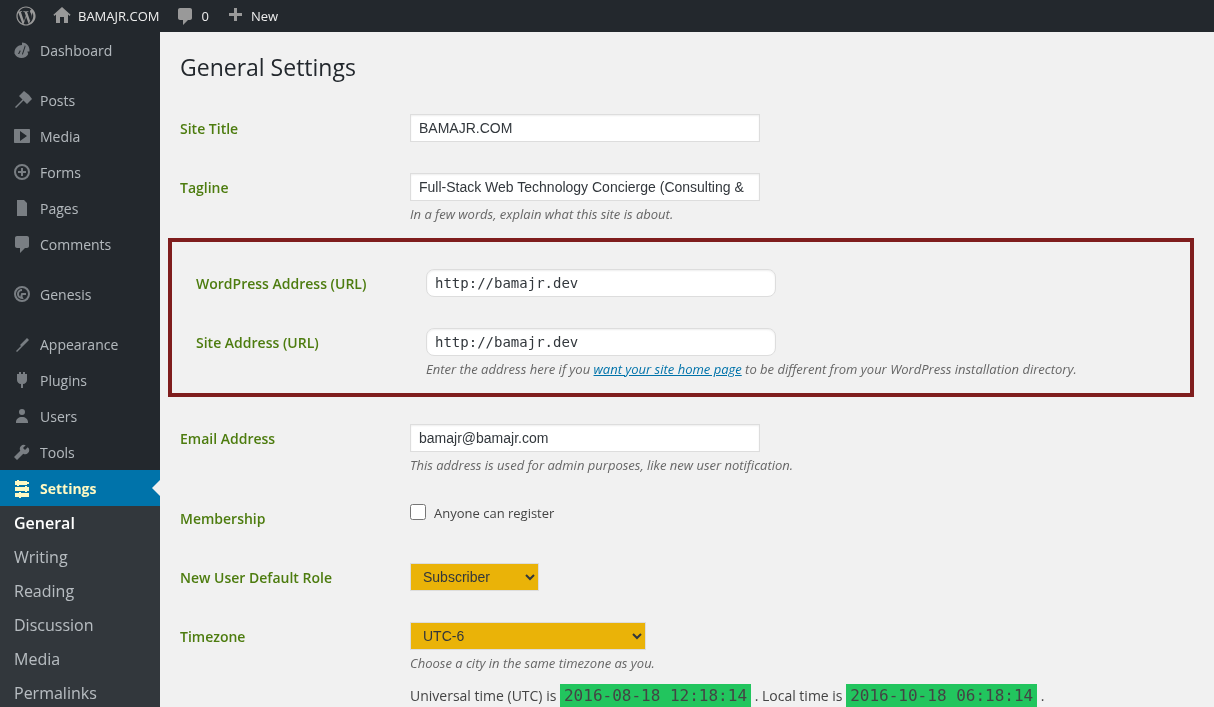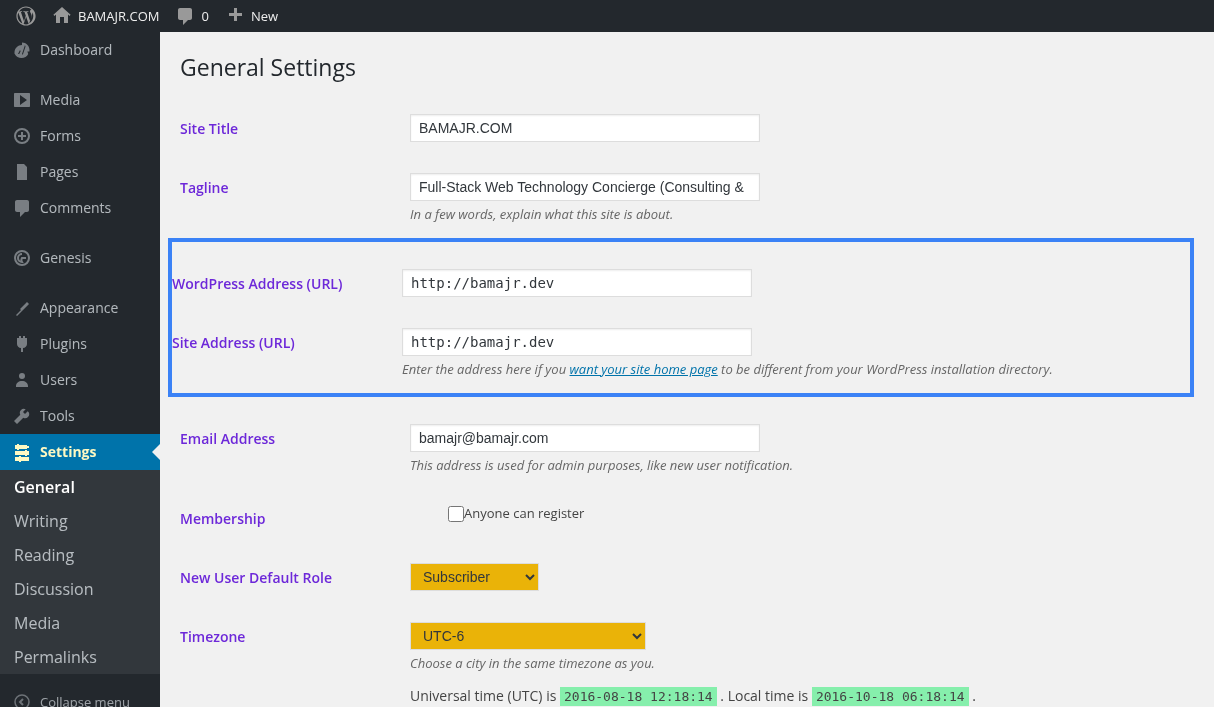--- a/index.html
+++ b/index.html
@@ -5,45 +5,45 @@
 * { margin: 0; padding: 0; box-sizing: border-box; }
 body { font-family: -apple-system, "Open Sans", sans-serif; font-size: 13px; color: #444; background: #f1f1f1; }
 
 .adminbar { height: 32px; background: #23282d; color: #eee; display: flex; align-items: center; padding: 0 8px; font-size: 13px; }
 .adminbar .ab-item { display: flex; align-items: center; gap: 6px; padding: 0 8px; height: 32px; color: #eee; cursor: pointer; }
 .ab-icon { font-family: dashicons; width: 20px; height: 20px; display: inline-flex; align-items: center; justify-content: center; }
 
 .wrap { display: flex; min-height: calc(100vh - 32px); }
 
 .sidebar { width: 160px; background: #23282d; color: #eee; }
-.menu-item { display: flex; align-items: flex-start; gap: 8px; padding: 8px 12px; color: rgba(240,245,250,.7); cursor: pointer; font-size: 14px; }
+.menu-item { display: flex; align-items: center; gap: 8px; padding: 8px 12px; color: rgba(240,245,250,.7); cursor: pointer; font-size: 14px; }
 .menu-item.current { background: #0073aa; color: #fef9c3; position: relative; font-weight: bold; }
 .menu-item.current::after { content: ''; position: absolute; right: 0; top: 50%; transform: translateY(-50%); border: 8px solid transparent; border-right-color: #f1f1f1; }
 .menu-icon { width: 20px; height: 20px; display: inline-flex; align-items: center; justify-content: center; opacity: .6; }
 .menu-item.current .menu-icon { opacity: 1; }
 .submenu { background: #32373c; }
 .submenu-item { padding: 6px 12px 6px 14px; color: rgba(240,245,250,.7); cursor: pointer; font-size: 16px; }
 .submenu-item.current { color: #fff; font-weight: 600; }
 .collapse { display: flex; align-items: center; gap: 8px; padding: 8px 12px; color: rgba(240,245,250,.6); cursor: pointer; font-size: 13px; border-top: 0; margin-top: 10px; }
 
 .content { flex: 1; padding: 10px 20px 40px 20px; }
 h1.page-title { font-size: 23px; font-weight: 400; color: #23282d; padding: 9px 0 4px 0; }
 
 .form-table { width: 100%; border-collapse: collapse; margin-top: 12px; }
-.form-table th { width: 220px; text-align: left; vertical-align: top; padding: 20px 10px 20px 0; font-weight: 600; color: #6d28d9; font-size: 14px; }
+.form-table th { width: 220px; text-align: left; vertical-align: top; padding: 20px 10px 20px 0; font-weight: 600; color: #4d7c0f; font-size: 14px; }
 .form-table td { padding: 15px 10px; vertical-align: top; }
 .regular-text { width: 350px; padding: 5px 8px; font-size: 14px; border: 1px solid #ddd; background: #fff; box-shadow: inset 0 1px 2px rgba(0,0,0,.07); color: #32373c; }
-.code { font-family: Menlo, Consolas, monospace; }
+.code { font-family: Menlo, Consolas, monospace; border-radius: 8px; }
 .description { font-style: italic; color: #666; font-size: 13px; margin-top: 4px; }
 .description a { color: #0073aa; text-decoration: underline; }
 select { padding: 2px 32px 2px 8px; height: 28px; font-size: 14px; border: 1px solid #ddd; background: #eab308; color: #32373c; }
-.checkbox-row { display: flex; align-items: flex-end; gap: 0; margin-left: 38px; }
+.checkbox-row { display: flex; align-items: flex-start; gap: 8px; }
 input[type="checkbox"] { width: 16px; height: 16px; border: 1px solid #b4b9be; background: #fff; }
-.highlight-box { border: 4px solid #3b82f6; padding: 0 0; margin-left: -12px; }
-.timecode { background: #86efac; padding: 2px 4px; font-family: Menlo, Consolas, monospace; font-size: 13px; }
+.highlight-box { border: 4px solid #7f1d1d; padding: 0 24px; margin-left: -12px; }
+.timecode { background: #22c55e; padding: 2px 4px; font-family: Menlo, Consolas, monospace; font-size: 16px; }
 </style>
 </head>
 <body>
 
 <div class="adminbar">
   <div class="ab-item">
     <span class="ab-icon">
         <svg width="20" height="20" viewBox="0 0 20 20" fill="#999">
           <path d="M10 .4C4.7.4.4 4.7.4 10s4.3 9.6 9.6 9.6 9.6-4.3 9.6-9.6S15.3.4 10 .4zM1.6 10c0-1.2.3-2.4.7-3.4l4 11C3.6 16.2 1.6 13.3 1.6 10zM10 18.4c-.8 0-1.6-.1-2.4-.3l2.5-7.3 2.6 7.1c0 .1.1.1.1.1-.9.3-1.8.4-2.8.4zm1.2-12.3c.5 0 1-.1 1-.1.5 0 .4-.7 0-.7 0 0-1.4.1-2.3.1-.8 0-2.2-.1-2.2-.1-.5 0-.5.7-.1.7 0 0 .4.1.9.1l1.3 3.6L8 15.2 4.9 6.1c.5 0 1-.1 1-.1.5 0 .4-.7 0-.7 0 0-1.4.1-2.3.1h-.5C4.6 3.1 7.1 1.6 10 1.6c2.1 0 4.1.8 5.5 2.1h-.1c-.8 0-1.4.7-1.4 1.5 0 .7.4 1.3.8 2 .3.5.7 1.3.7 2.3 0 .7-.3 1.5-.6 2.7l-.8 2.7-3-8.8zm6.1 3.9c0 3.1-1.7 5.8-4.1 7.2l2.6-7.4c.5-1.2.6-2.2.6-3v-.6c.6 1.1.9 2.4.9 3.8z"></path>
         </svg>
@@ -79,20 +79,28 @@
   <div class="sidebar">
     <div class="menu-item">
         <span class="menu-icon">
           <svg width="20" height="20" viewBox="0 0 20 20" fill="currentColor">
             <path d="M3.8 14h3.4l1.5-3 2 4 3-9 2.5 8h0l0 0c-1.2 2.4-3.7 4-6.7 4-2.9 0-5.5-1.6-6.7-4zM10 2.5c4.1 0 7.5 3.4 7.5 7.5 0 .5-.1 1-.1 1.5h-2.6L13 5l-3 9-2-4-2 4H2.6c-.1-.5-.1-1-.1-1.5 0-4.1 3.4-7.5 7.5-7.5z"></path>
           </svg>
         </span>
         <span>Dashboard</span>
       </div>
     <div style="height:14px"></div>
+    <div class="menu-item">
+        <span class="menu-icon">
+          <svg width="20" height="20" viewBox="0 0 20 20" fill="currentColor">
+            <path d="M17 5l-5-4-5 5 3.5 3.5L3 17l1 1 7.5-7.5L15 14l5-5-3-4z"></path>
+          </svg>
+        </span>
+        <span>Posts</span>
+      </div>
     <div class="menu-item">
         <span class="menu-icon">
           <svg width="20" height="20" viewBox="0 0 20 20" fill="currentColor">
             <path d="M8 5v10l7-5-7-5zm-5-2h14c.6 0 1 .4 1 1v12c0 .6-.4 1-1 1H3c-.6 0-1-.4-1-1V4c0-.6.4-1 1-1z"></path>
           </svg>
         </span>
         <span>Media</span>
       </div>
     <div class="menu-item">
         <span class="menu-icon">

